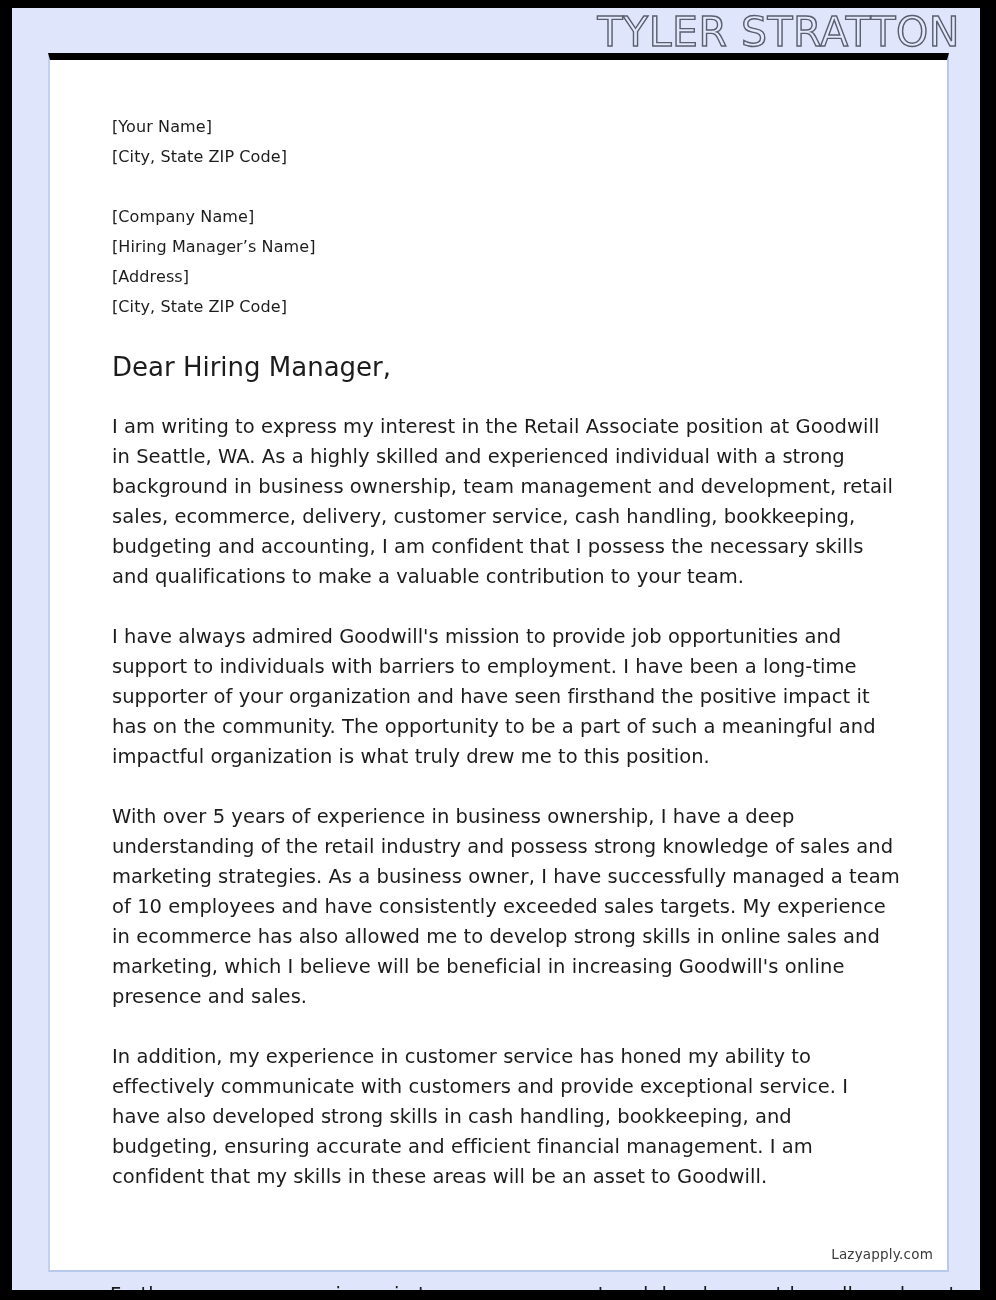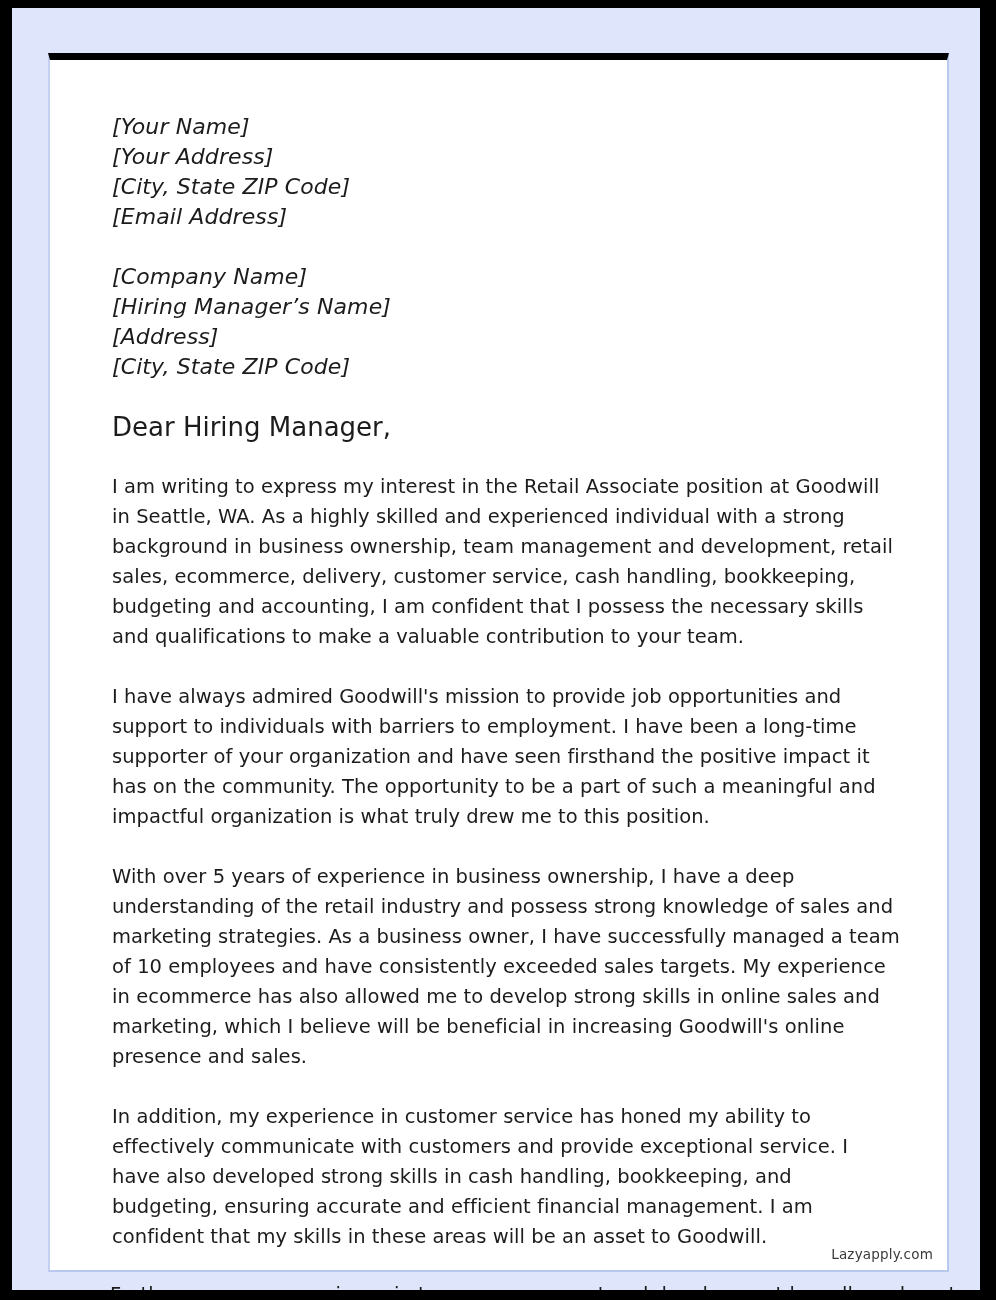--- a/index.html
+++ b/index.html
@@ -69,25 +69,24 @@
   }
 
   .page-body {
     position: absolute;
     left: 62px;
     top: 52px;
     right: 40px;
   }
 
   .letter-line {
-    font-size: 22px;
+    font-size: 16px;
     line-height: 30px;
     color: #1c1c1c;
     letter-spacing: 0.1px;
-    font-style: italic;
   }
 
   .letter-block {
     margin: 0 0 30px 0;
   }
   .letter-block:last-child { margin-bottom: 0; }
 
   .letter-para {
     font-size: 19.5px;
     line-height: 30px;
@@ -125,29 +124,30 @@
     line-height: 30px;
     color: #1c1c1c;
     white-space: nowrap;
   }
 </style>
 </head>
 <body>
 
 <div class="frame">
 
+  <div class="header">
+    <div class="header-name">TYLER STRATTON</div>
+  </div>
 
   <div class="page">
     <div class="page-body">
 
       <div class="letter-block">
         <div class="letter-line">[Your Name]</div>
-        <div class="letter-line">[Your Address]</div>
         <div class="letter-line">[City, State ZIP Code]</div>
-        <div class="letter-line">[Email Address]</div>
       </div>
 
       <div class="letter-block">
         <div class="letter-line">[Company Name]</div>
         <div class="letter-line">[Hiring Manager’s Name]</div>
         <div class="letter-line">[Address]</div>
         <div class="letter-line">[City, State ZIP Code]</div>
       </div>
 
       <div class="salutation">Dear Hiring Manager,</div>

